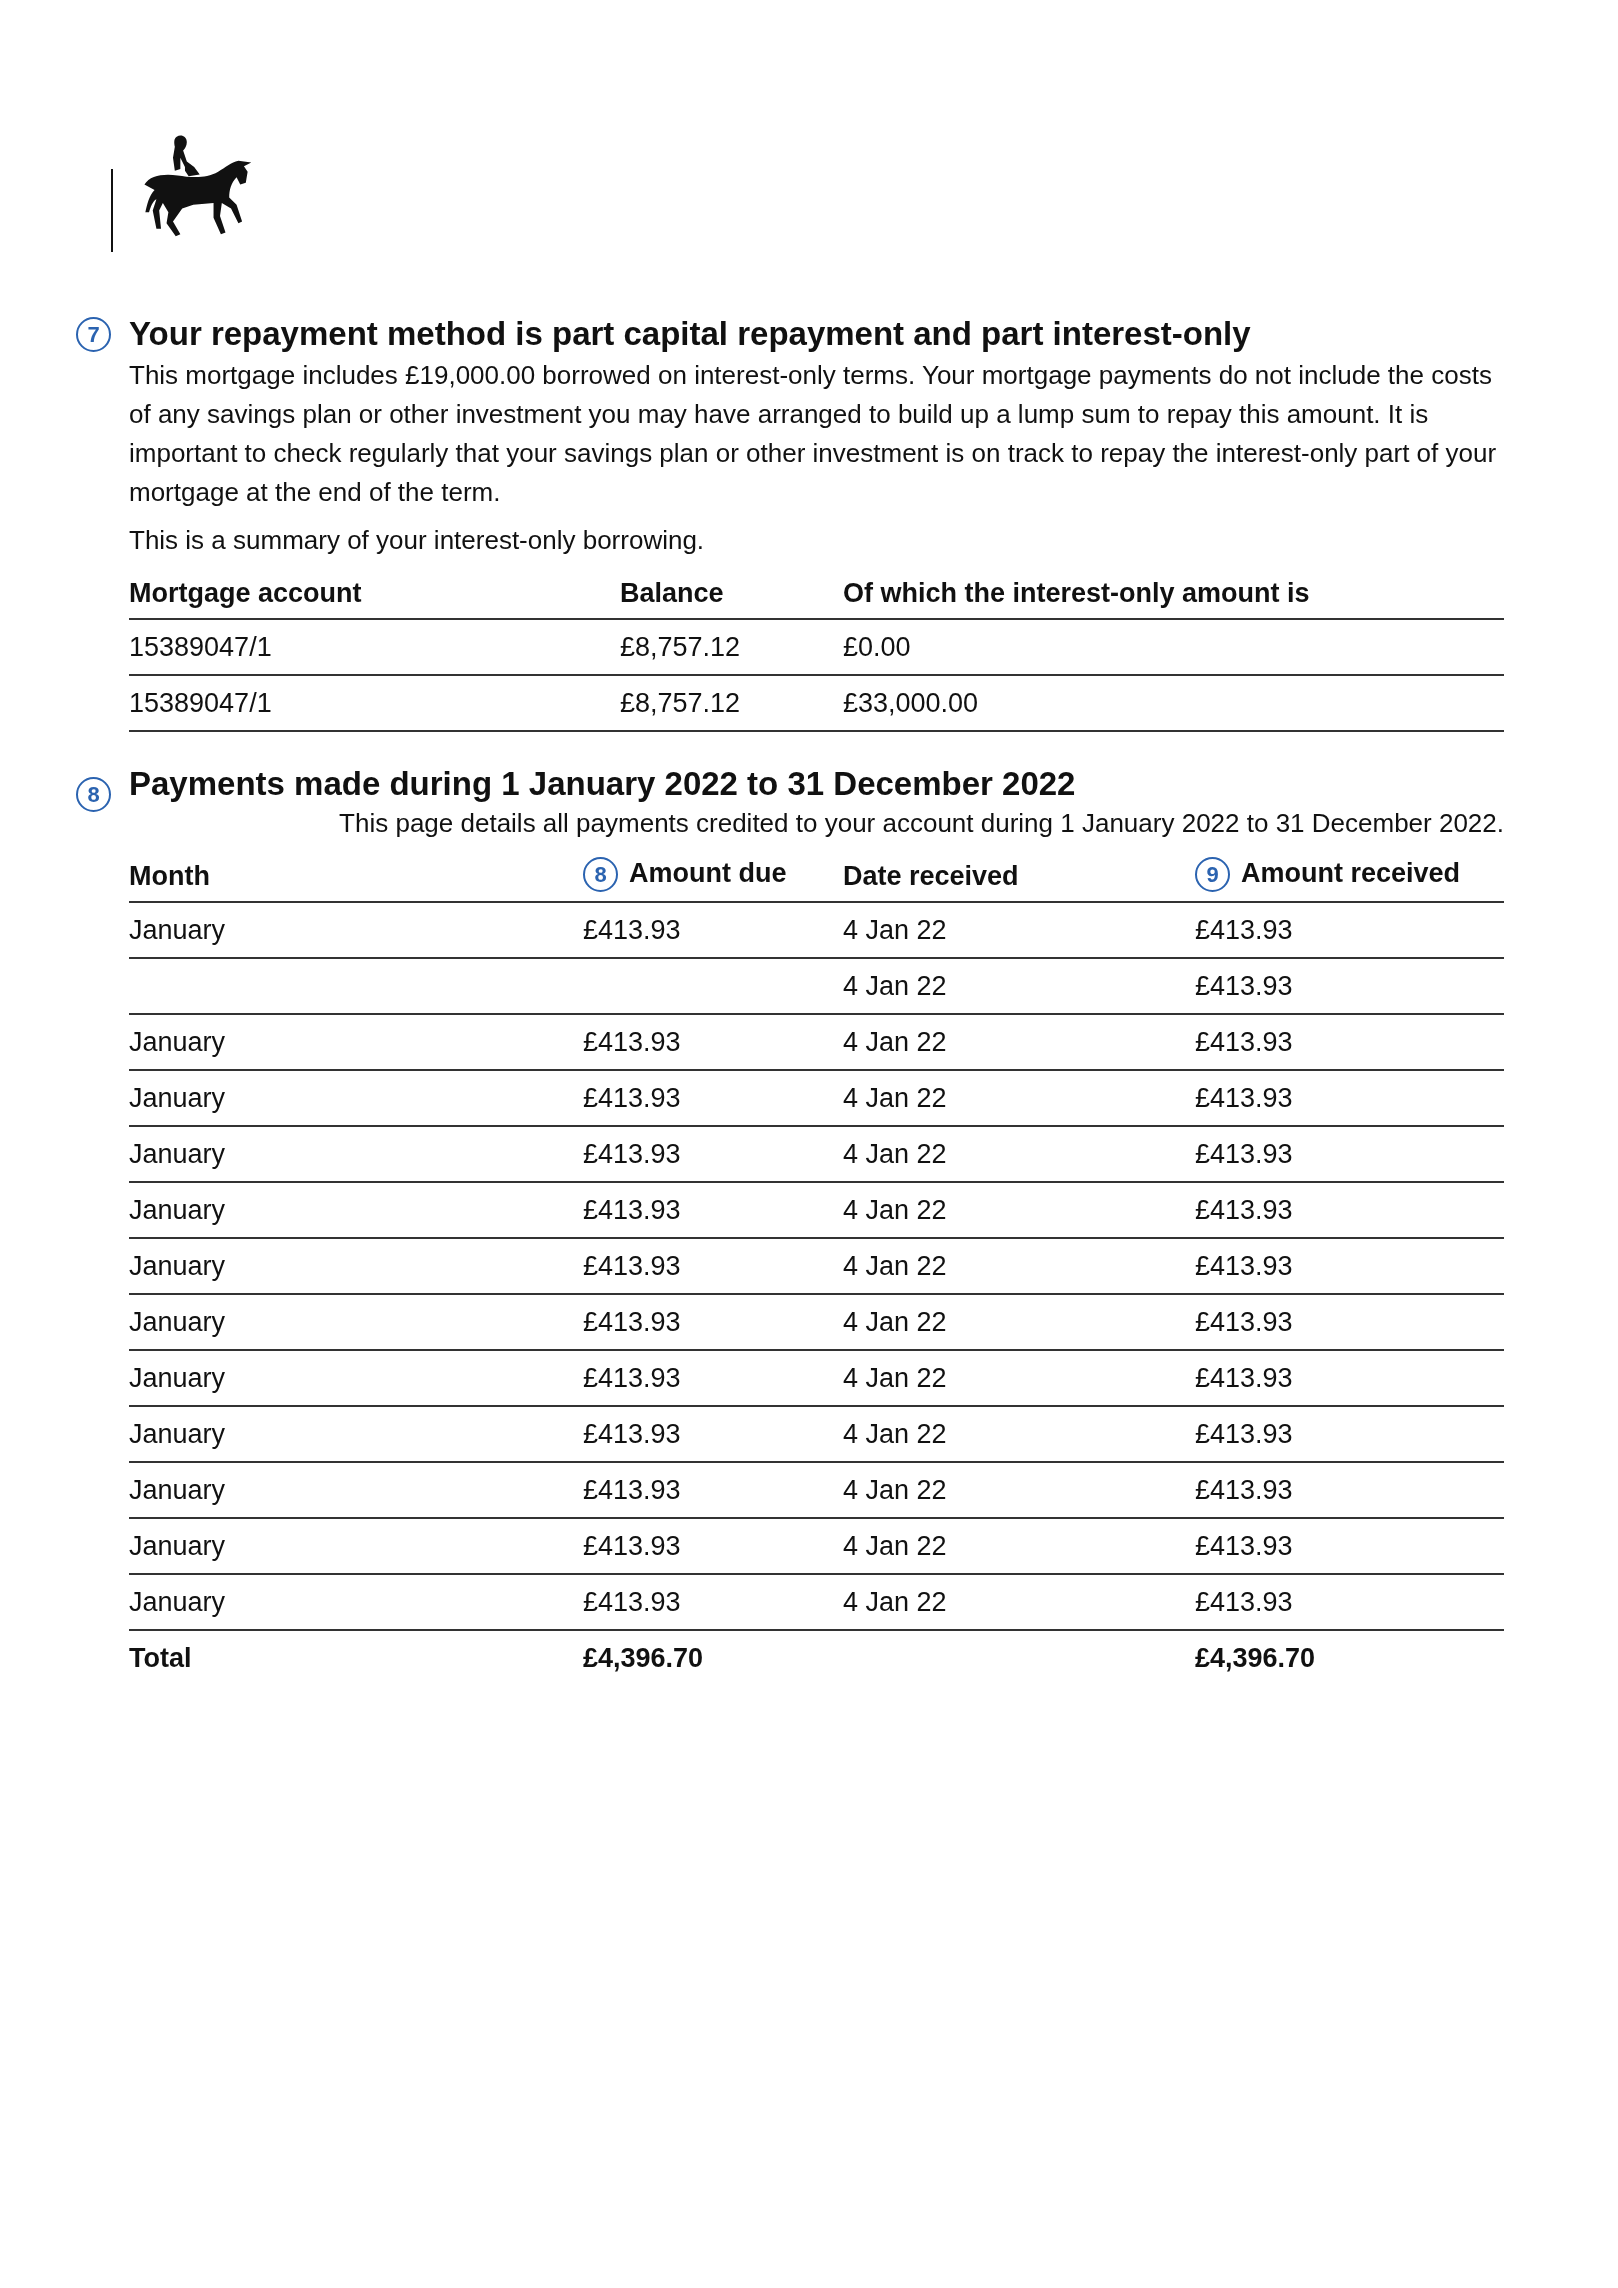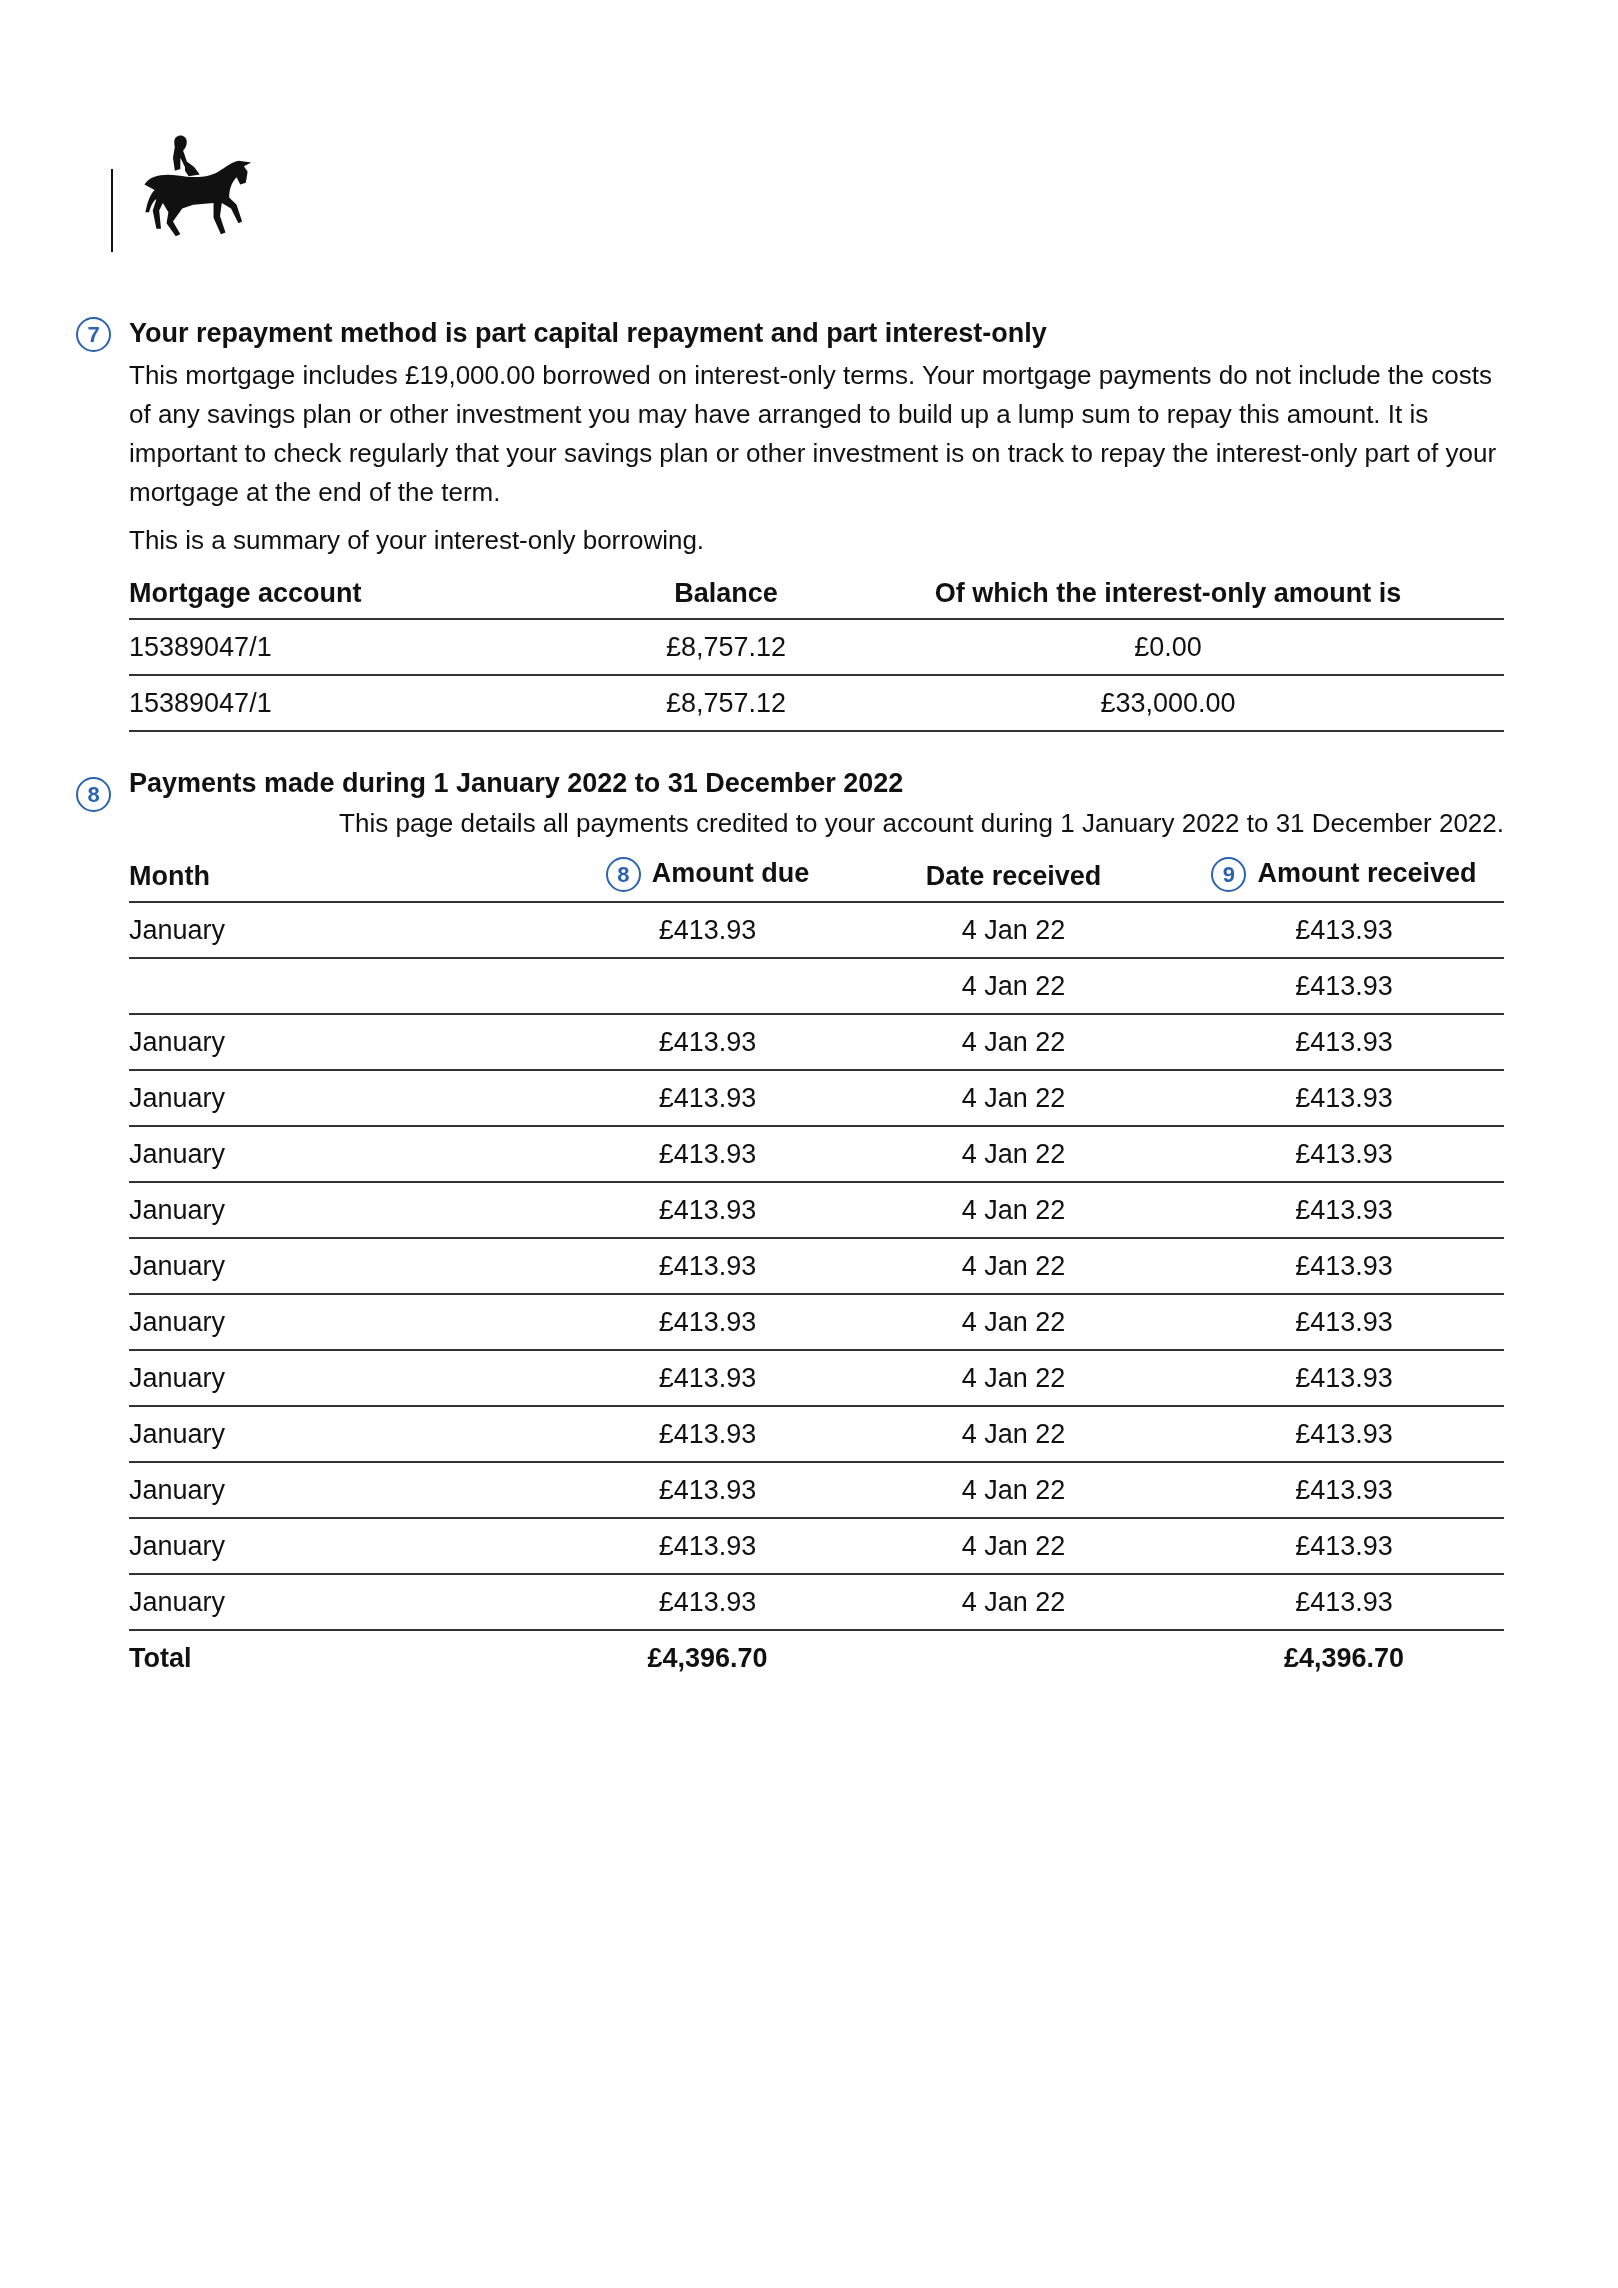--- a/index.html
+++ b/index.html
@@ -6,28 +6,28 @@
   body { width: 1619px; height: 2289px; position: relative; font-family: "Liberation Sans", sans-serif; color: #111; overflow: hidden; }
   .logo { position: absolute; left: 129px; top: 129px; height: 125px; display: flex; align-items: center; }
   .logo-text { display: flex; flex-direction: column; }
   .logo-coventry { font-family: "DejaVu Sans", sans-serif; font-weight: bold; font-size: 46px; letter-spacing: 0.9px; line-height: 48px; transform: scaleX(0.92); transform-origin: left; }
   .logo-bs { font-family: "DejaVu Sans", sans-serif; font-size: 35px; line-height: 41px; transform: scaleX(0.85); transform-origin: left; }
   .logo-divider { width: 2.8px; height: 83px; background: #111; margin: 0 13px 0 -18.5px; align-self: flex-end; margin-bottom: 1.8px; }
   .logo-horse { width: 129px; height: 125px; }
 
   .section { position: absolute; left: 129px; width: 1375px; }
   .badge { position: absolute; width: 35px; height: 35px; border: 2.3px solid #2b63b0; border-radius: 50%; color: #2b63b0; font-weight: bold; font-size: 22px; display: flex; align-items: center; justify-content: center; box-sizing: border-box; }
-  .heading { font-weight: bold; font-size: 27px; margin: 0; line-height: 33px; }
+  .heading { font-weight: bold; font-size: 33px; margin: 0; line-height: 33px; }
   .para { font-size: 26px; line-height: 39px; margin: 13px 0 0 0; }
 
   table { border-collapse: collapse; width: 100%; font-size: 27px; }
   th { font-weight: bold; text-align: left; padding: 0 11px 9.2px 0; height: 42px; vertical-align: bottom; }
   td { padding: 0 11px 0 0; height: 54px; vertical-align: middle; }
   tr.row td, tr.head th { border-bottom: 2.8px solid #333; }
-  .r { text-align: center; }
+  .r { text-align: left; }
   .total td { font-weight: bold; height: 55px; }
   .inline-badge { display: inline-flex; width: 35px; height: 35px; border: 2.3px solid #2b63b0; border-radius: 50%; color: #2b63b0; font-size: 22px; align-items: center; justify-content: center; box-sizing: border-box; margin-right: 11px; vertical-align: middle; }
 </style>
 </head>
 <body>
 
 <div class="logo">
   <div class="logo-divider"></div>
   <svg class="logo-horse" viewBox="0 0 140 135">
     <path fill="#111" d="M55 8c5-3 11 0 11 6 0 4-2 7-4 9l4 12 8 6 6 8-12 2-4-6 0-4-5-10 0 12-6 2-2-14 2-12c-1-5-1-9 2-11z"></path>

